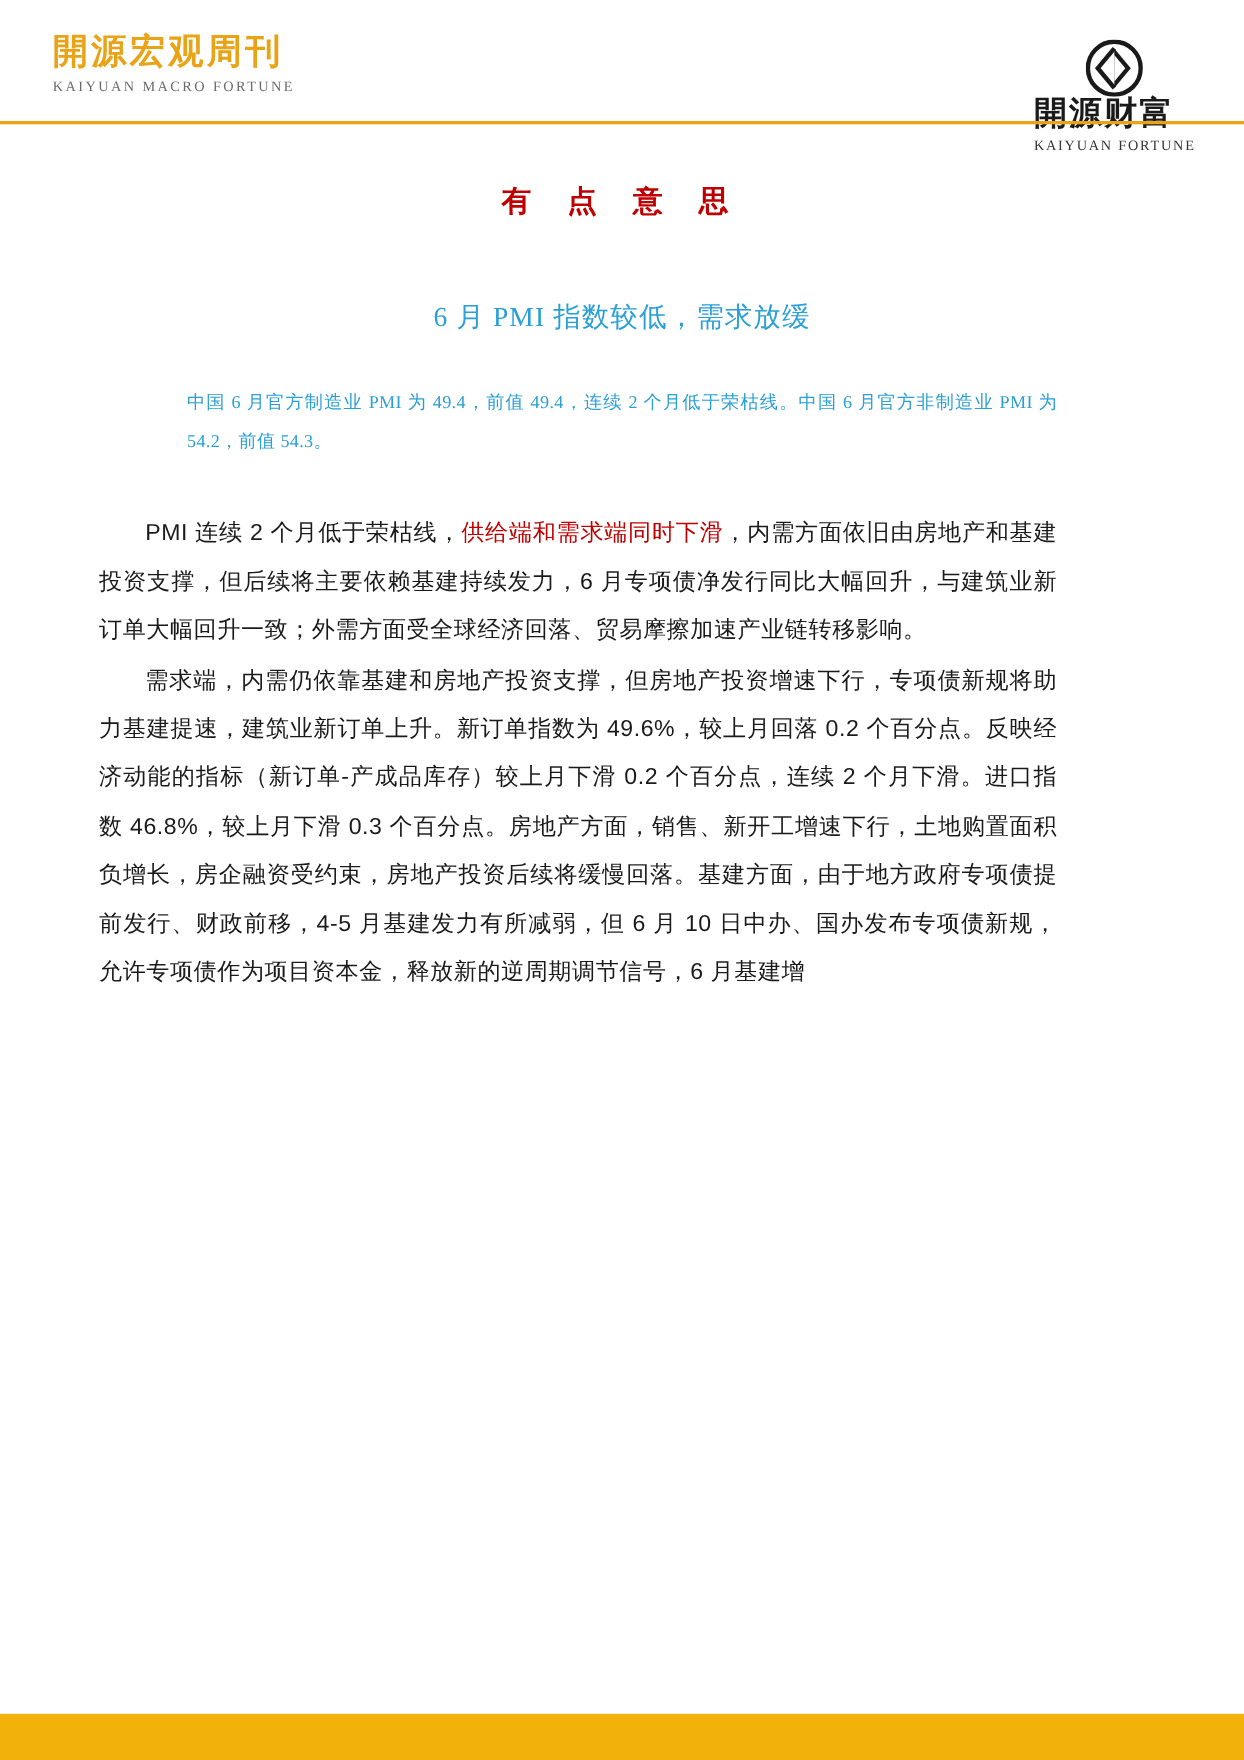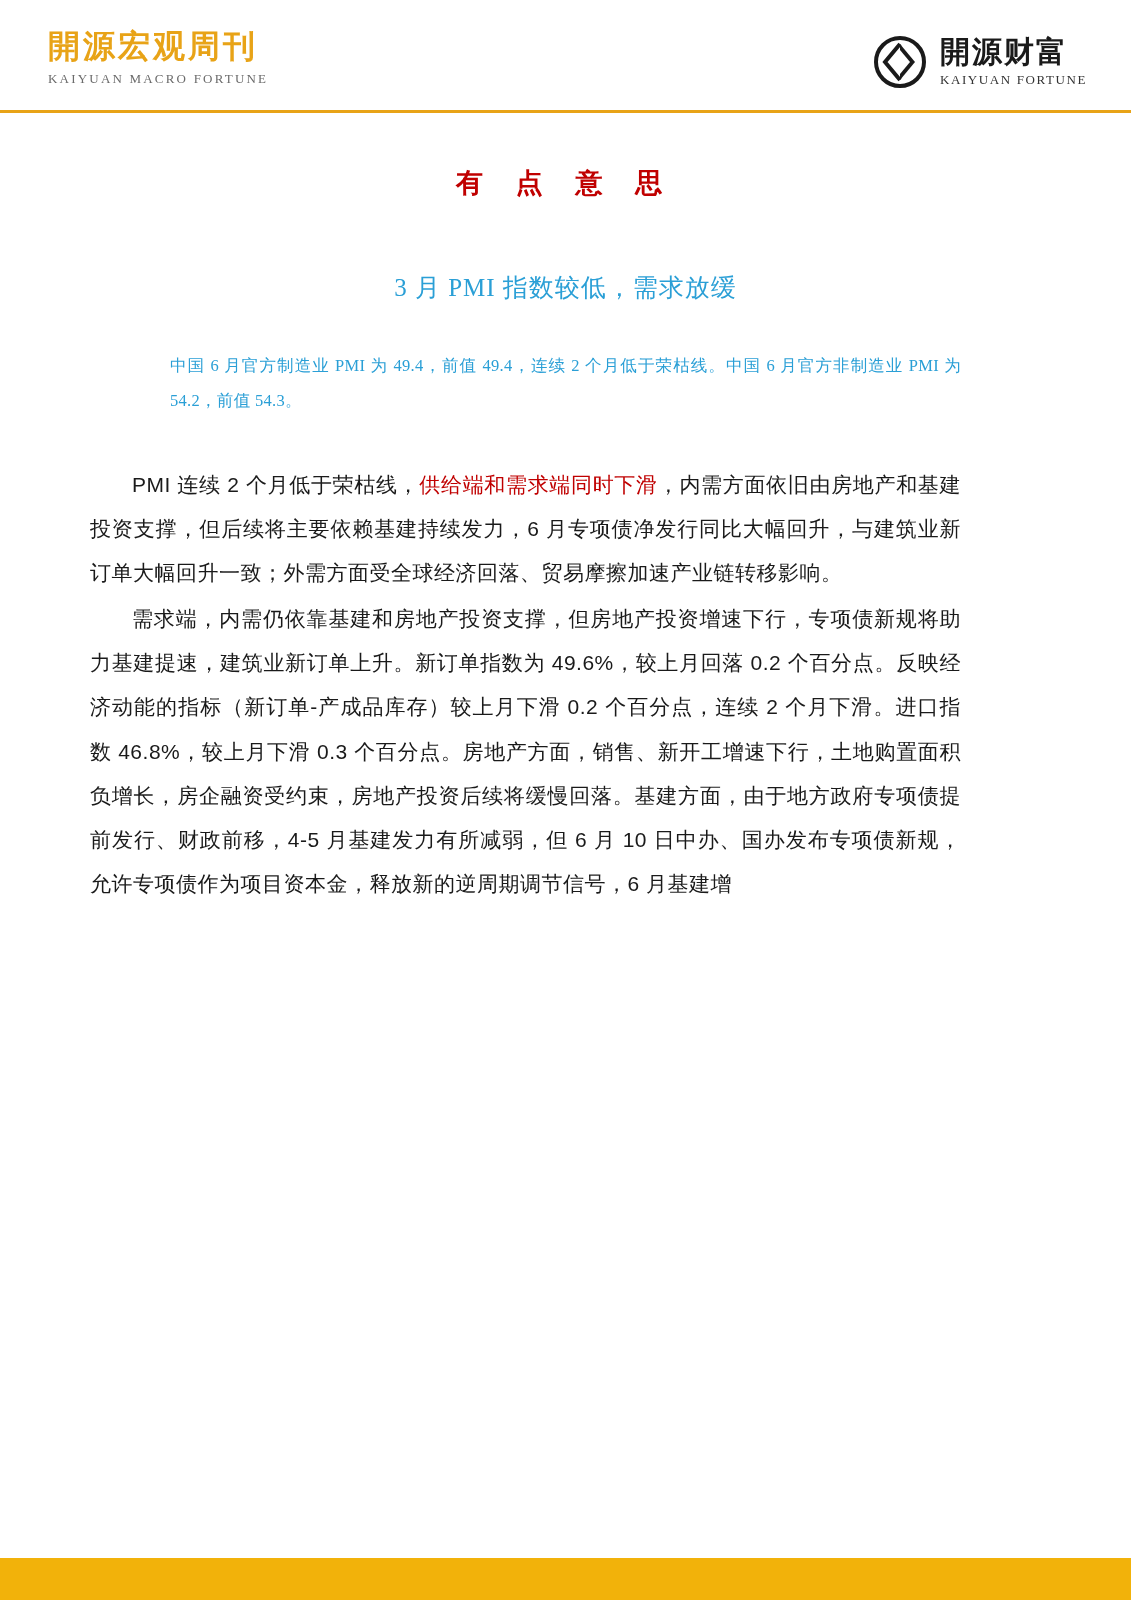--- a/index.html
+++ b/index.html
@@ -52,21 +52,21 @@
     margin-top: 6px;
     white-space: nowrap;
   }
 
   .logo-block {
     position: absolute;
     right: 44px;
     top: 36px;
     display: flex;
     align-items: center;
-    gap: 14px;
+    flex-direction: column;
   }
   .logo-mark {
     width: 52px;
     height: 52px;
     flex: none;
   }
   .logo-text {
     display: flex;
     flex-direction: column;
     justify-content: center;
@@ -177,21 +177,21 @@
     <div class="logo-text">
       <div class="logo-cn">開源财富</div>
       <div class="logo-en">KAIYUAN FORTUNE</div>
     </div>
   </div>
 
   <div class="header-rule"></div>
 </div>
 
 <div class="section-title">有 点 意 思</div>
-<div class="article-title">3 月 PMI 指数较低，需求放缓</div>
+<div class="article-title">6 月 PMI 指数较低，需求放缓</div>
 
 <div class="lead">中国 6 月官方制造业 PMI 为 49.4，前值 49.4，连续 2 个月低于荣枯线。中国 6 月官方非制造业 PMI 为 54.2，前值 54.3。</div>
 
 <div class="body-wrap">
   <p class="para"><span>PMI 连续 2 个月低于荣枯线，</span><span class="hl-red">供给端和需求端同时下滑</span><span>，内需方面依旧由房地产和基建投资支撑，但后续将主要依赖基建持续发力，6 月专项债净发行同比大幅回升，与建筑业新订单大幅回升一致；外需方面受全球经济回落、贸易摩擦加速产业链转移影响。</span></p>
   <p class="para"><span>需求端，内需仍依靠基建和房地产投资支撑，但房地产投资增速下行，专项债新规将助力基建提速，建筑业新订单上升。新订单指数为 49.6%，较上月回落 0.2 个百分点。反映经济动能的指标（新订单-产成品库存）较上月下滑 0.2 个百分点，连续 2 个月下滑。进口指数 46.8%，较上月下滑 0.3 个百分点。房地产方面，销售、新开工增速下行，土地购置面积负增长，房企融资受约束，房地产投资后续将缓慢回落。基建方面，由于地方政府专项债提前发行、财政前移，4-5 月基建发力有所减弱，但 6 月 10 日中办、国办发布专项债新规，允许专项债作为项目资本金，释放新的逆周期调节信号，6 月基建增</span></p>
 </div>
 
 <div class="footer-accent"></div>
 <div class="footer-bar"></div>

